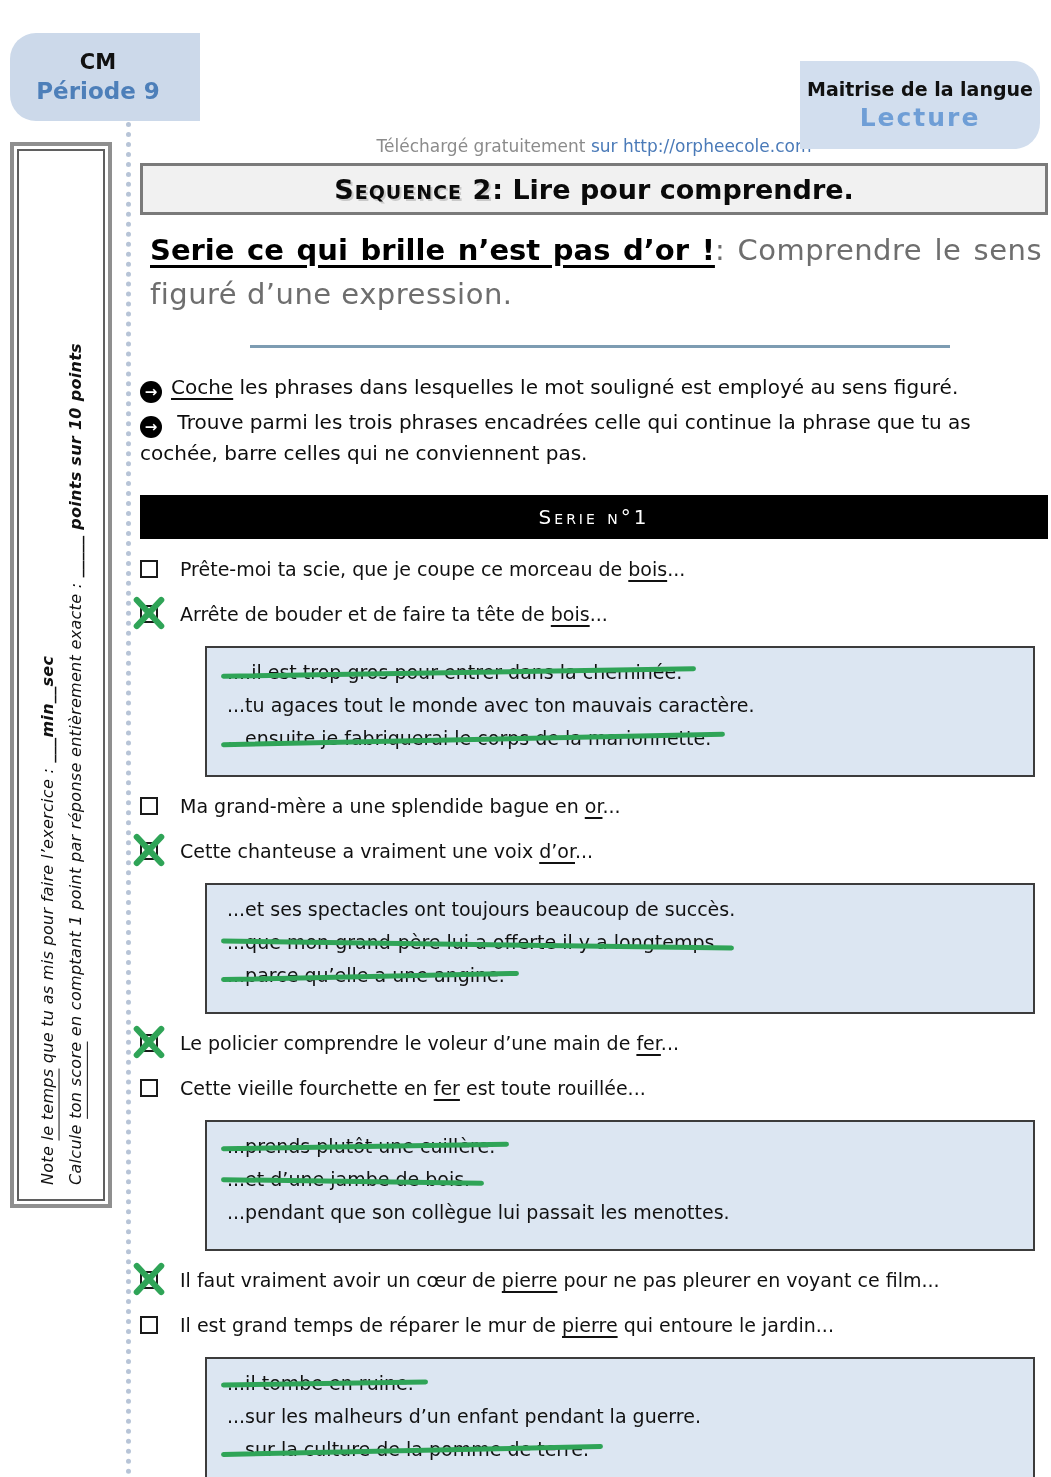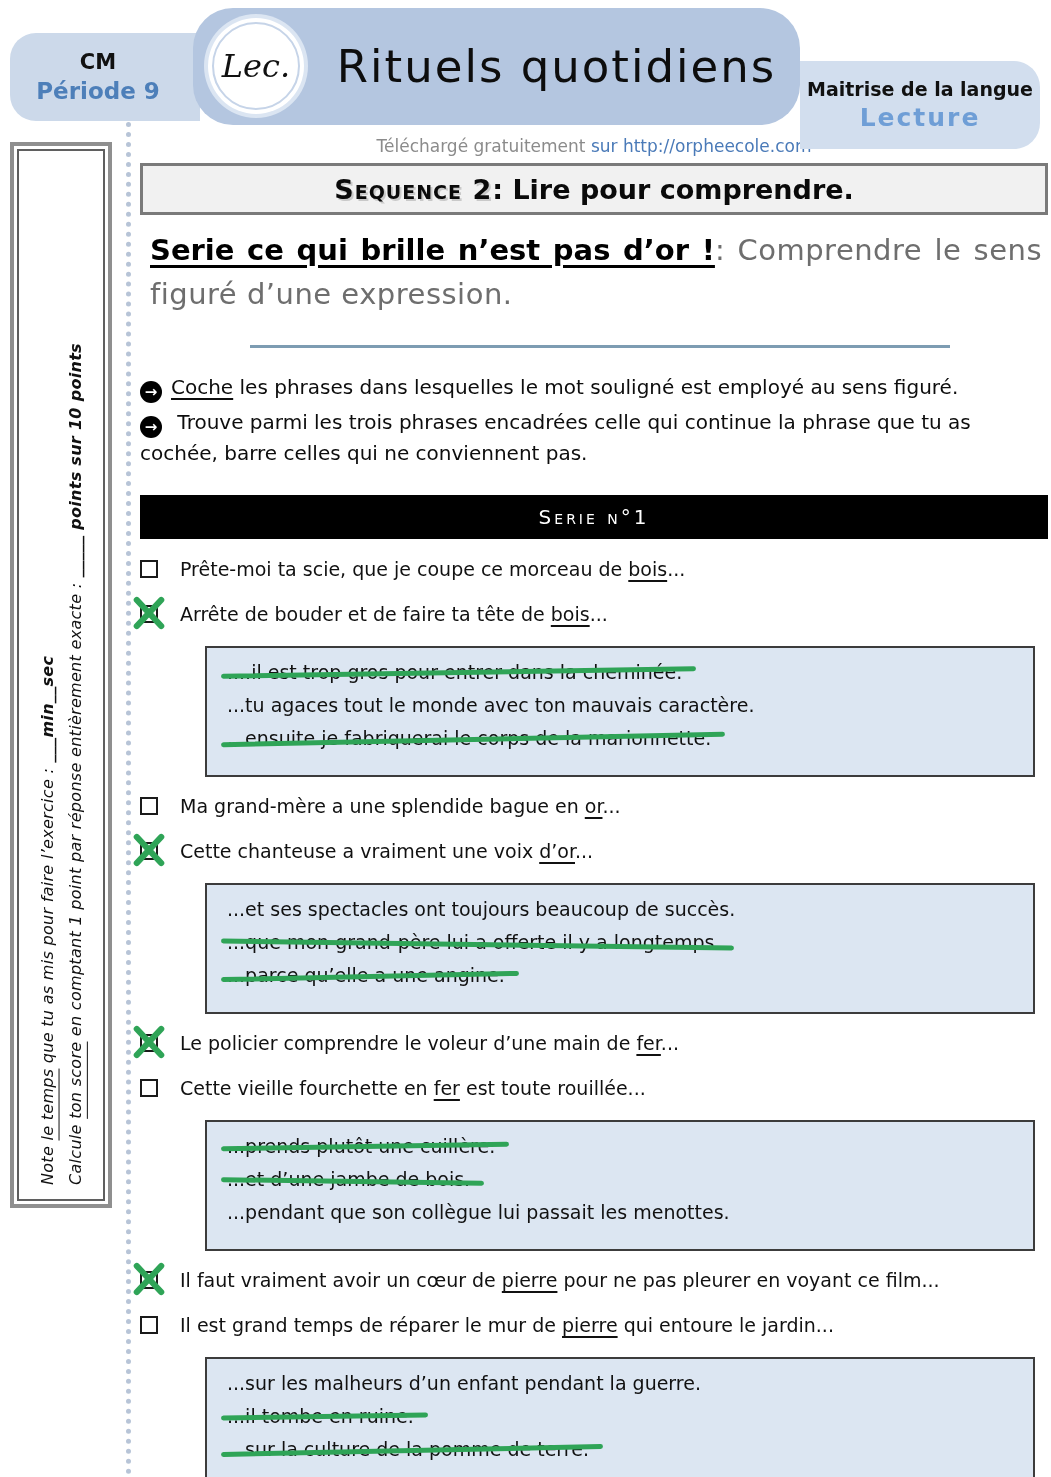--- a/index.html
+++ b/index.html
@@ -91,26 +91,20 @@
   .tilt2::after{transform:rotate(-1.2deg);top:45%;}
 </style>
 </head>
 <body>
 
 <div class="header">
   <div class="band-left">
     <div class="level">CM</div>
     <div class="period">Période 9</div>
   </div>
-  <div class="band-center">
-    <div class="logo">
-      <span class="logo-text">Lec.</span>
-    </div>
-    <div class="main-title">Rituels quotidiens</div>
-  </div>
   <div class="band-right">
     <div class="subject">Maitrise de la langue</div>
     <div class="domain">Lecture</div>
   </div>
 </div>
 
 <div class="dotted"></div>
 
 <div class="sidebar">
   <div class="sidebar-inner">
@@ -207,18 +201,18 @@
     <span class="sentence"><span class="seg-before">Il faut vraiment avoir un cœur de </span><span class="seg-word">pierre</span><span class="seg-after"> pour ne pas pleurer en voyant ce film...</span></span>
   </div>
 
   <div class="item">
     <span class="cb"></span>
     
     <span class="sentence"><span class="seg-before">Il est grand temps de réparer le mur de </span><span class="seg-word">pierre</span><span class="seg-after"> qui entoure le jardin...</span></span>
   </div>
 
   <div class="optbox">
+        <div class="opt"><span class="opt-text struck tilt0">...il tombe en ruine.</span></div>
         <div class="opt"><span class="opt-text">...sur les malheurs d’un enfant pendant la guerre.</span></div>
-        <div class="opt"><span class="opt-text struck tilt0">...il tombe en ruine.</span></div>
         <div class="opt"><span class="opt-text struck tilt2">...sur la culture de la pomme de terre.</span></div>
       </div>
 </div>
 </div>
 
 </body></html>

